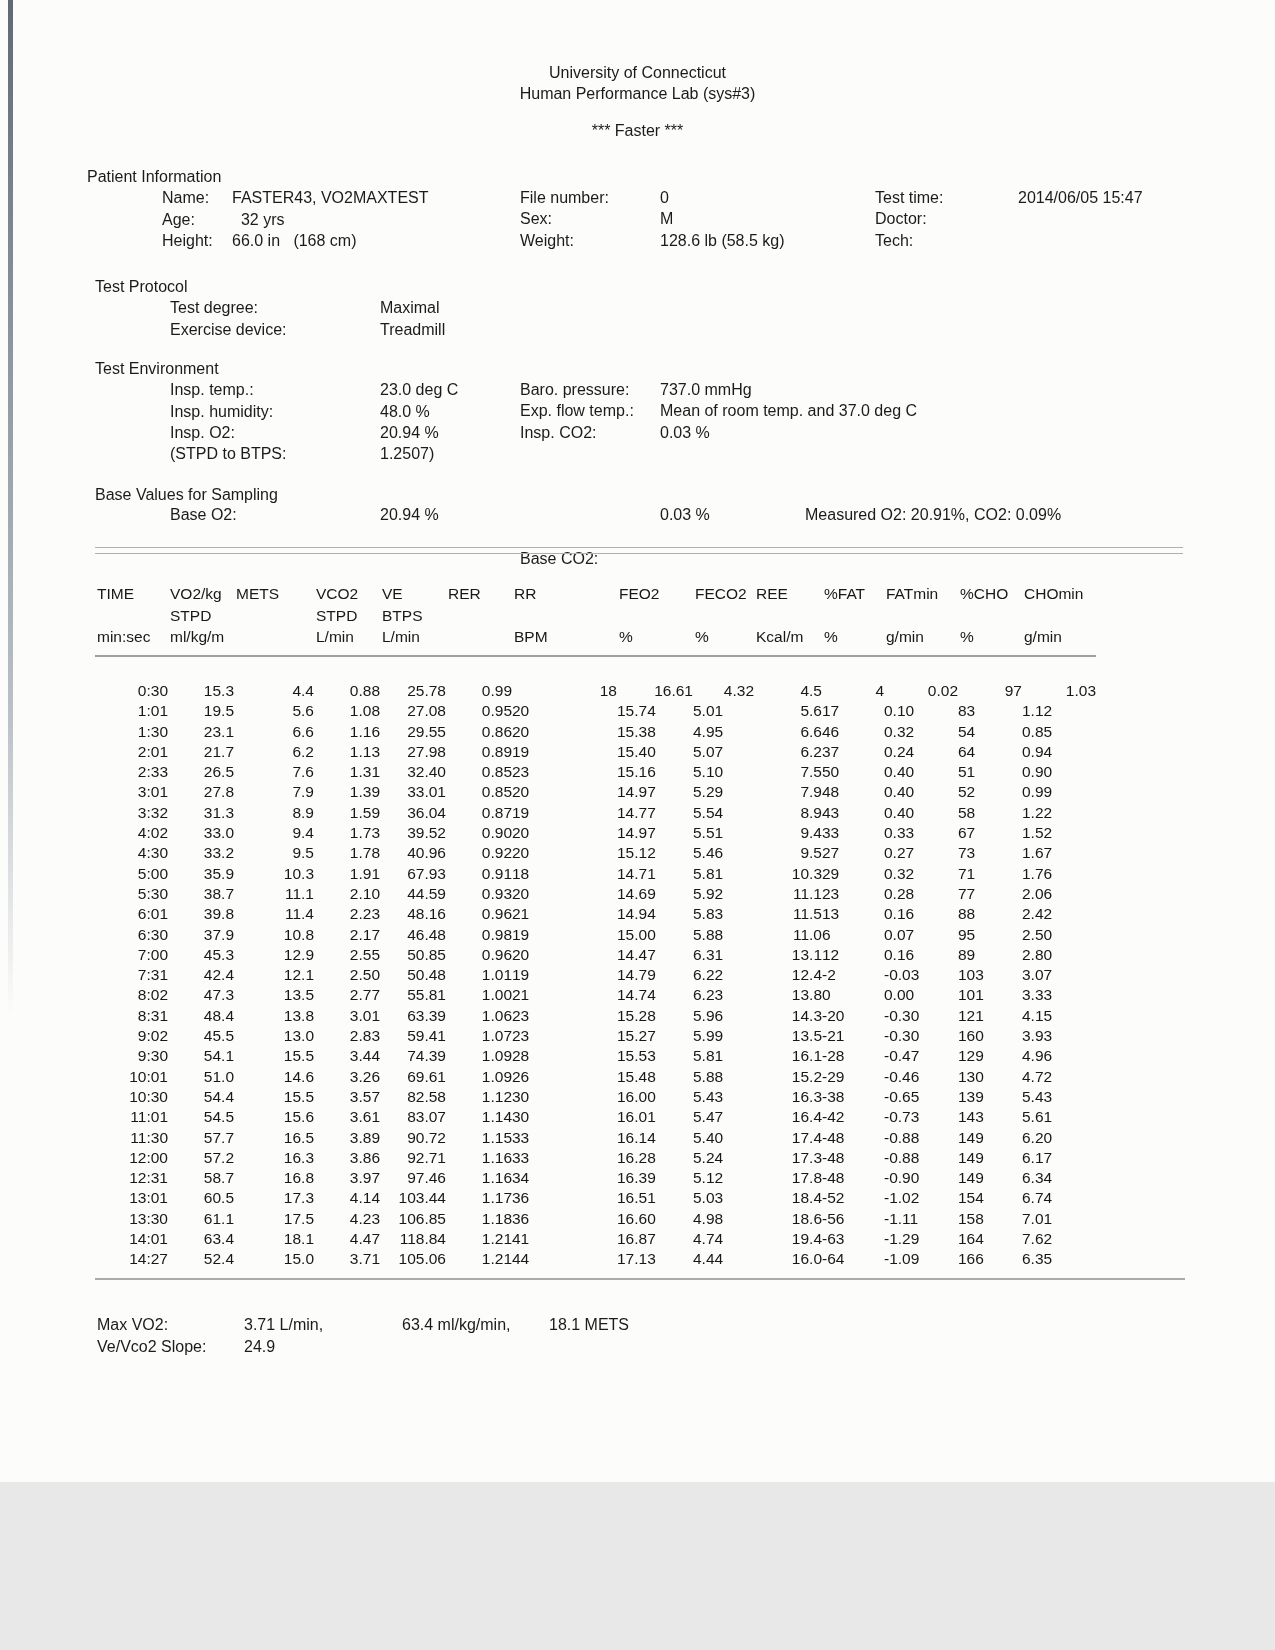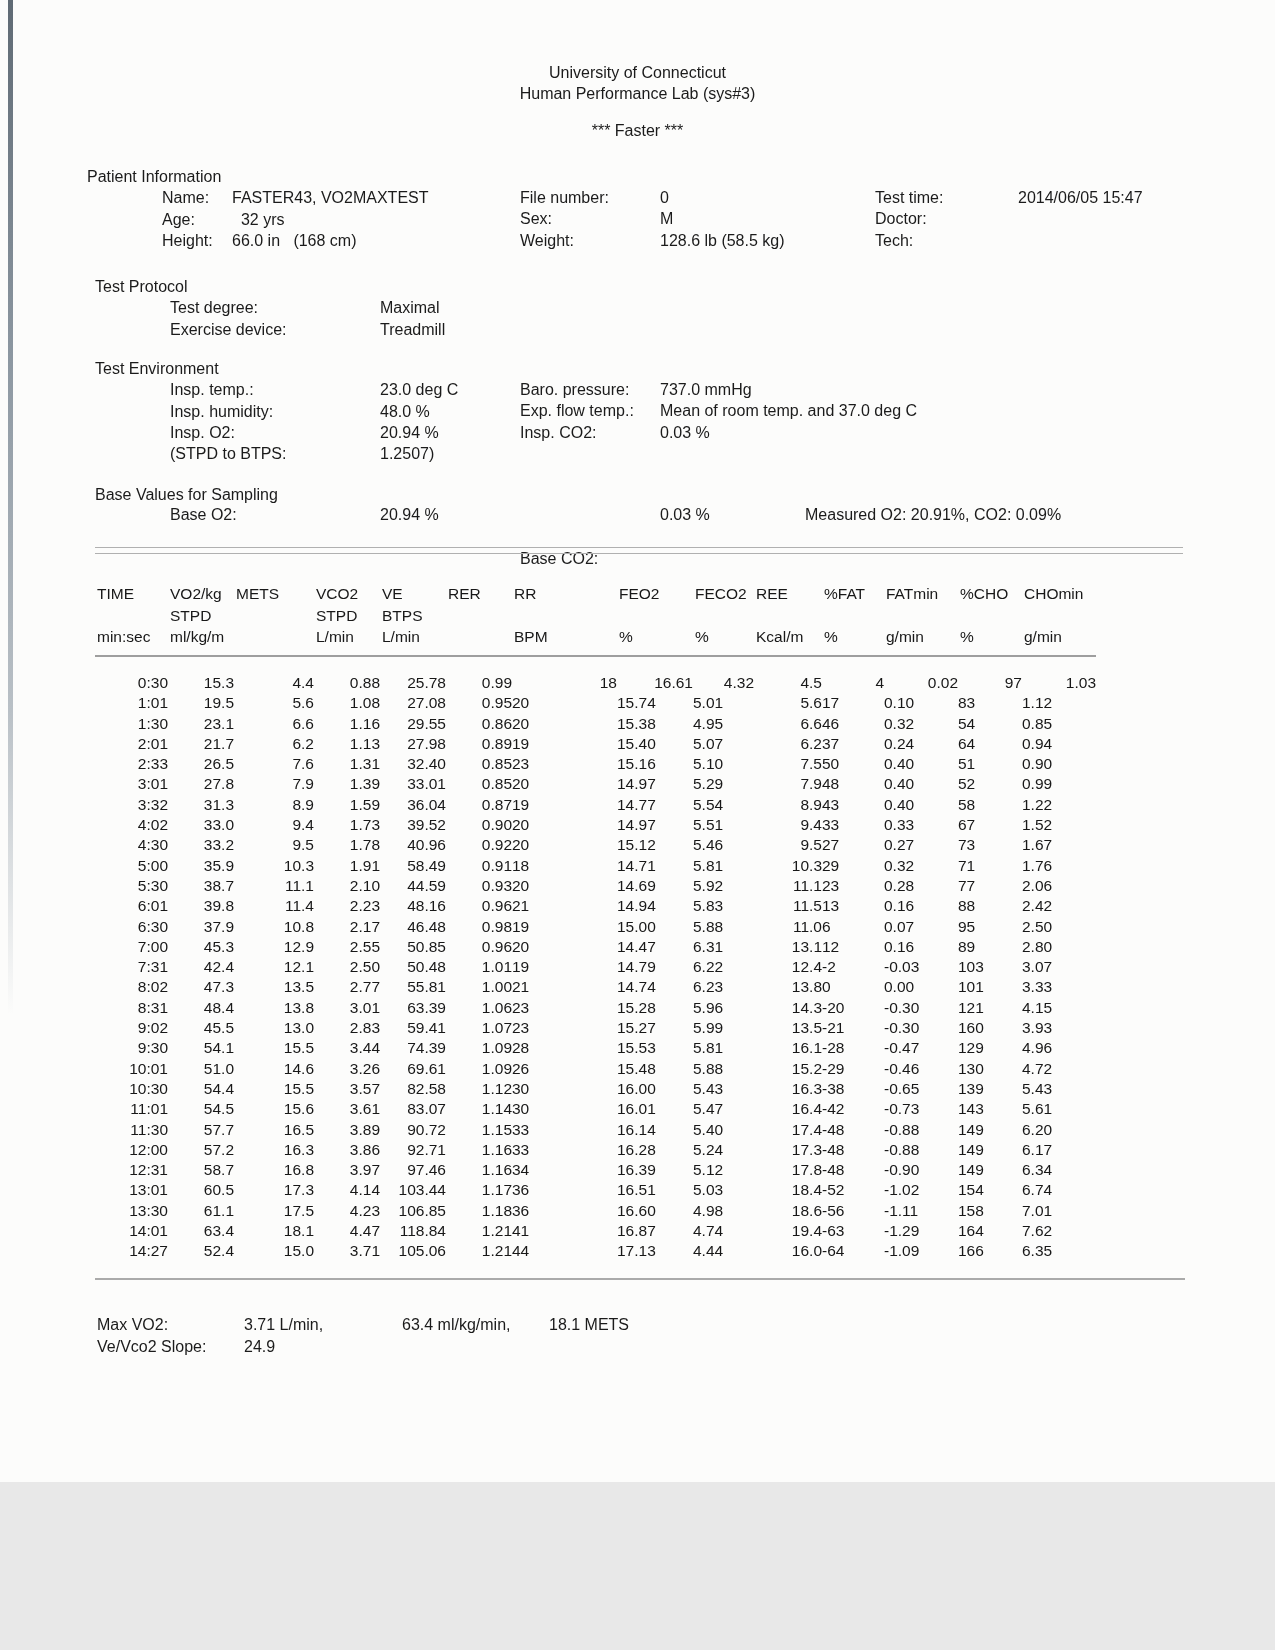--- a/index.html
+++ b/index.html
@@ -38,21 +38,21 @@
   table.metab {
     position:absolute; left:95px; top:583px; border-collapse:collapse;
     table-layout:fixed; font-size:15.5px; color:#181818;
   }
   table.metab th, table.metab td { padding:0; font-weight:400; vertical-align:top; }
   table.metab thead th { text-align:left; padding-left:2px; padding-bottom:8px; border-bottom:2px solid #9e9e9e; }
   table.metab thead .h1 { line-height:22px; white-space:pre; }
   table.metab thead .h2 { line-height:22px; min-height:22px; white-space:pre; }
   table.metab thead .h3 { line-height:20px; white-space:pre; }
   table.metab tbody td { line-height:20.3px; white-space:pre; }
-  table.metab tbody tr:first-child td { padding-top:16px;text-align:right; }
+  table.metab tbody tr:first-child td { padding-top:24px;text-align:right; }
   
   td.a-r14 { text-align:right; padding-right:14px; }
   td.a-r18 { text-align:right; padding-right:18px; }
   td.a-r30 { text-align:right; padding-right:30px; }
   td.a-r40 { text-align:right; padding-right:40px; }
   td.a-l4  { text-align:left;  padding-left:4px;  }
   td.a-l6  { text-align:left;  padding-left:6px;  }
 </style>
 </head>
 <body>
@@ -408,21 +408,21 @@
           <td class="a-l6">27</td>
           <td class="a-l6">0.27</td>
           <td class="a-l6">73</td>
           <td class="a-l6">1.67</td>
         </tr>
         <tr>
           <td class="a-r14">5:00</td>
           <td class="a-r18">35.9</td>
           <td class="a-r40">10.3</td>
           <td class="a-r30">1.91</td>
-          <td class="a-r14">58.49</td>
+          <td class="a-r14">67.93</td>
           <td class="a-r30">0.91</td>
           <td class="a-l6">18</td>
           <td class="a-l4">14.71</td>
           <td class="a-l4">5.81</td>
           <td class="a-r30">10.3</td>
           <td class="a-l6">29</td>
           <td class="a-l6">0.32</td>
           <td class="a-l6">71</td>
           <td class="a-l6">1.76</td>
         </tr>

